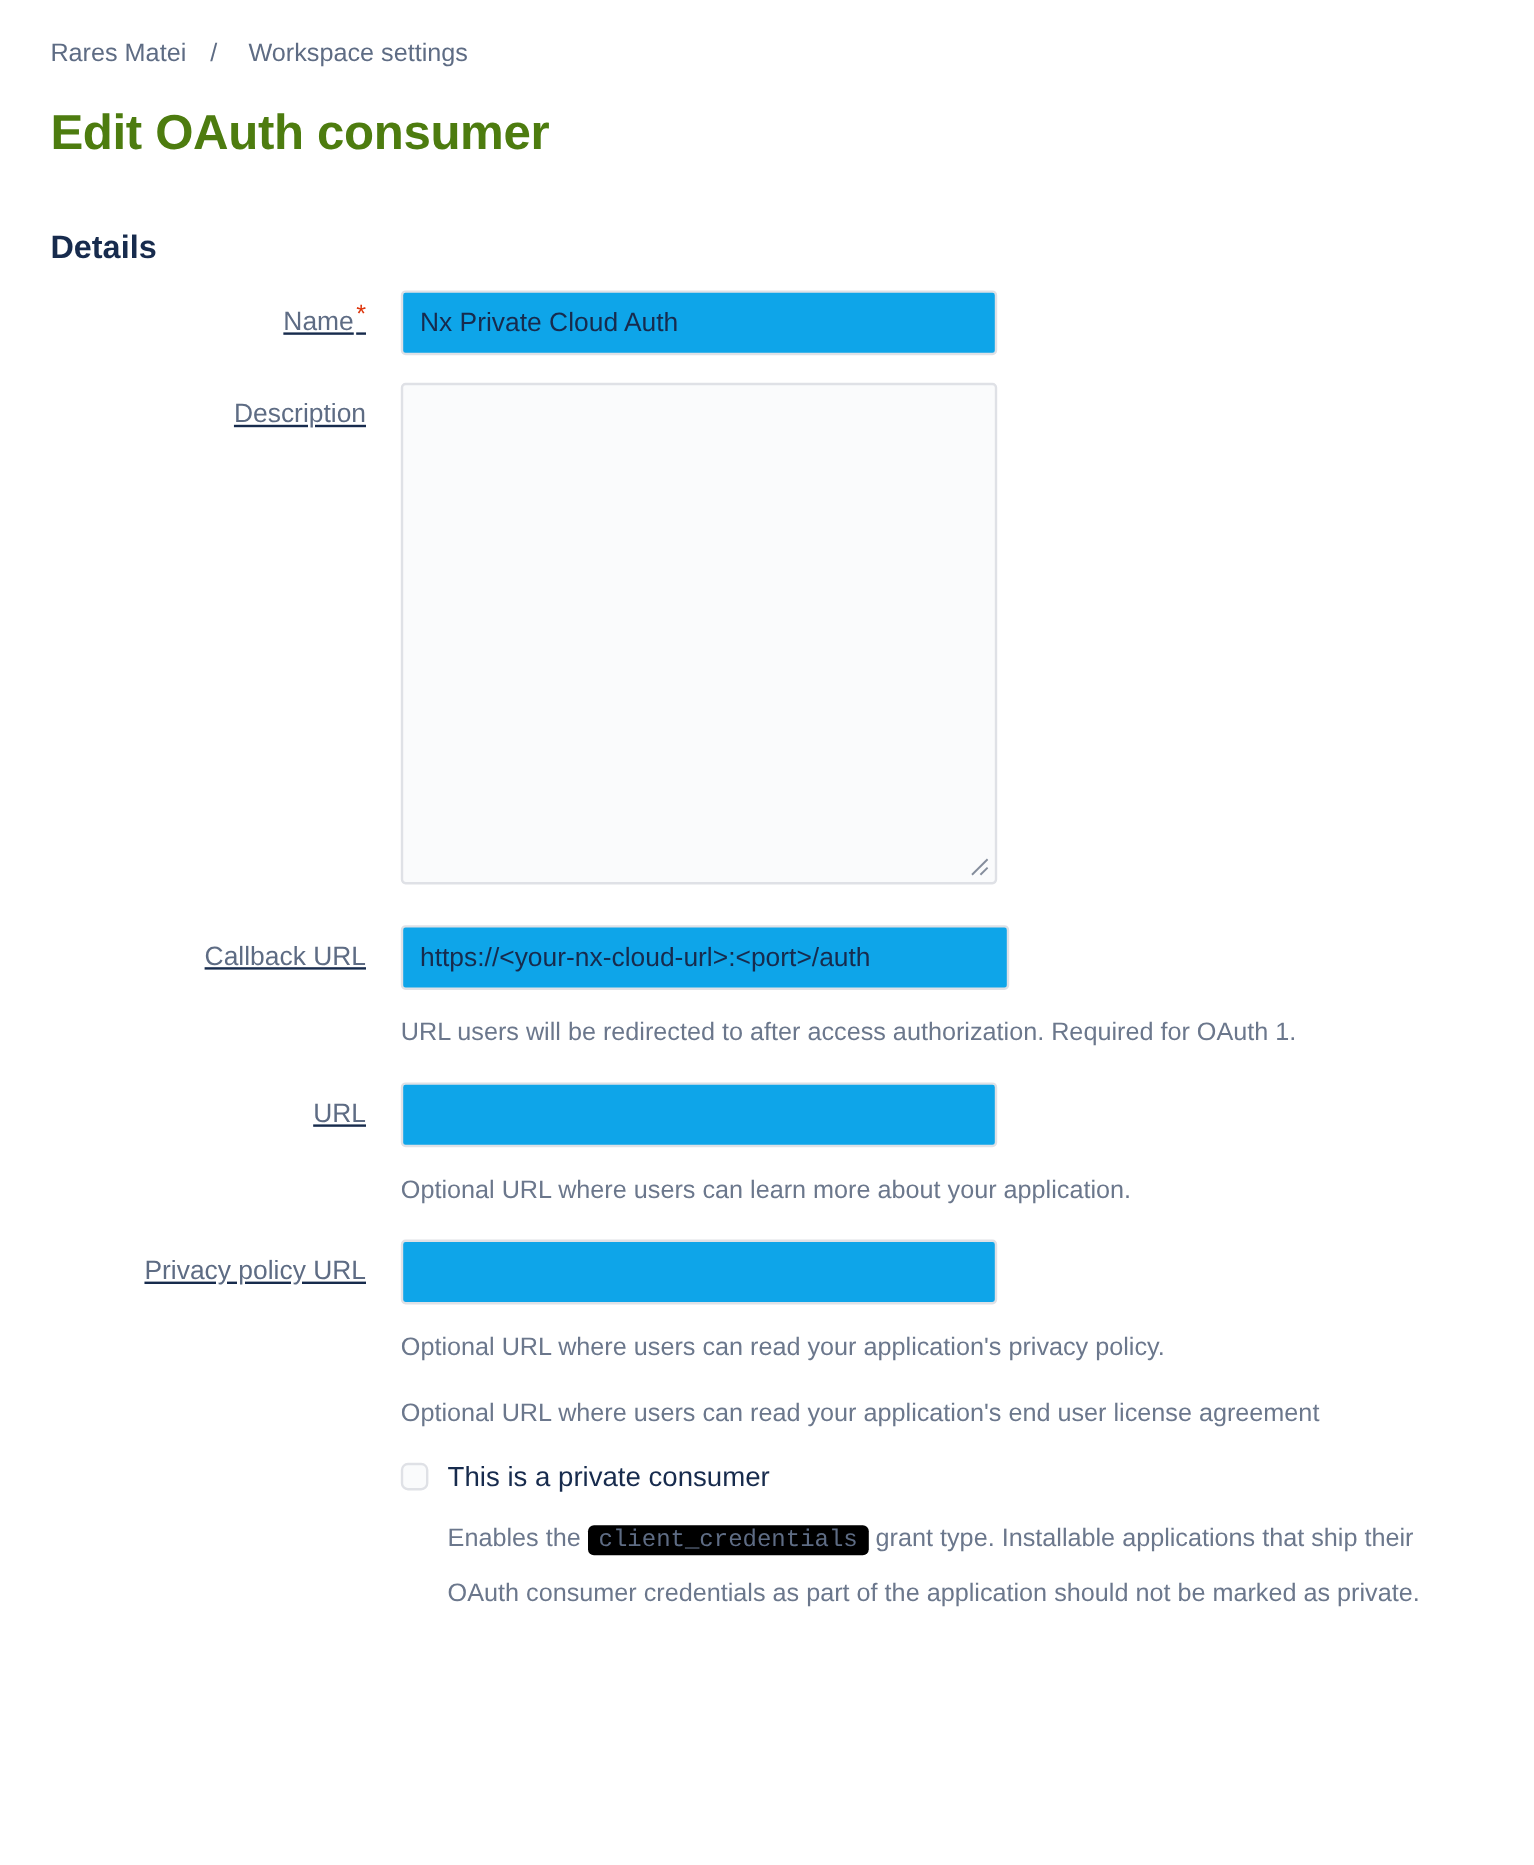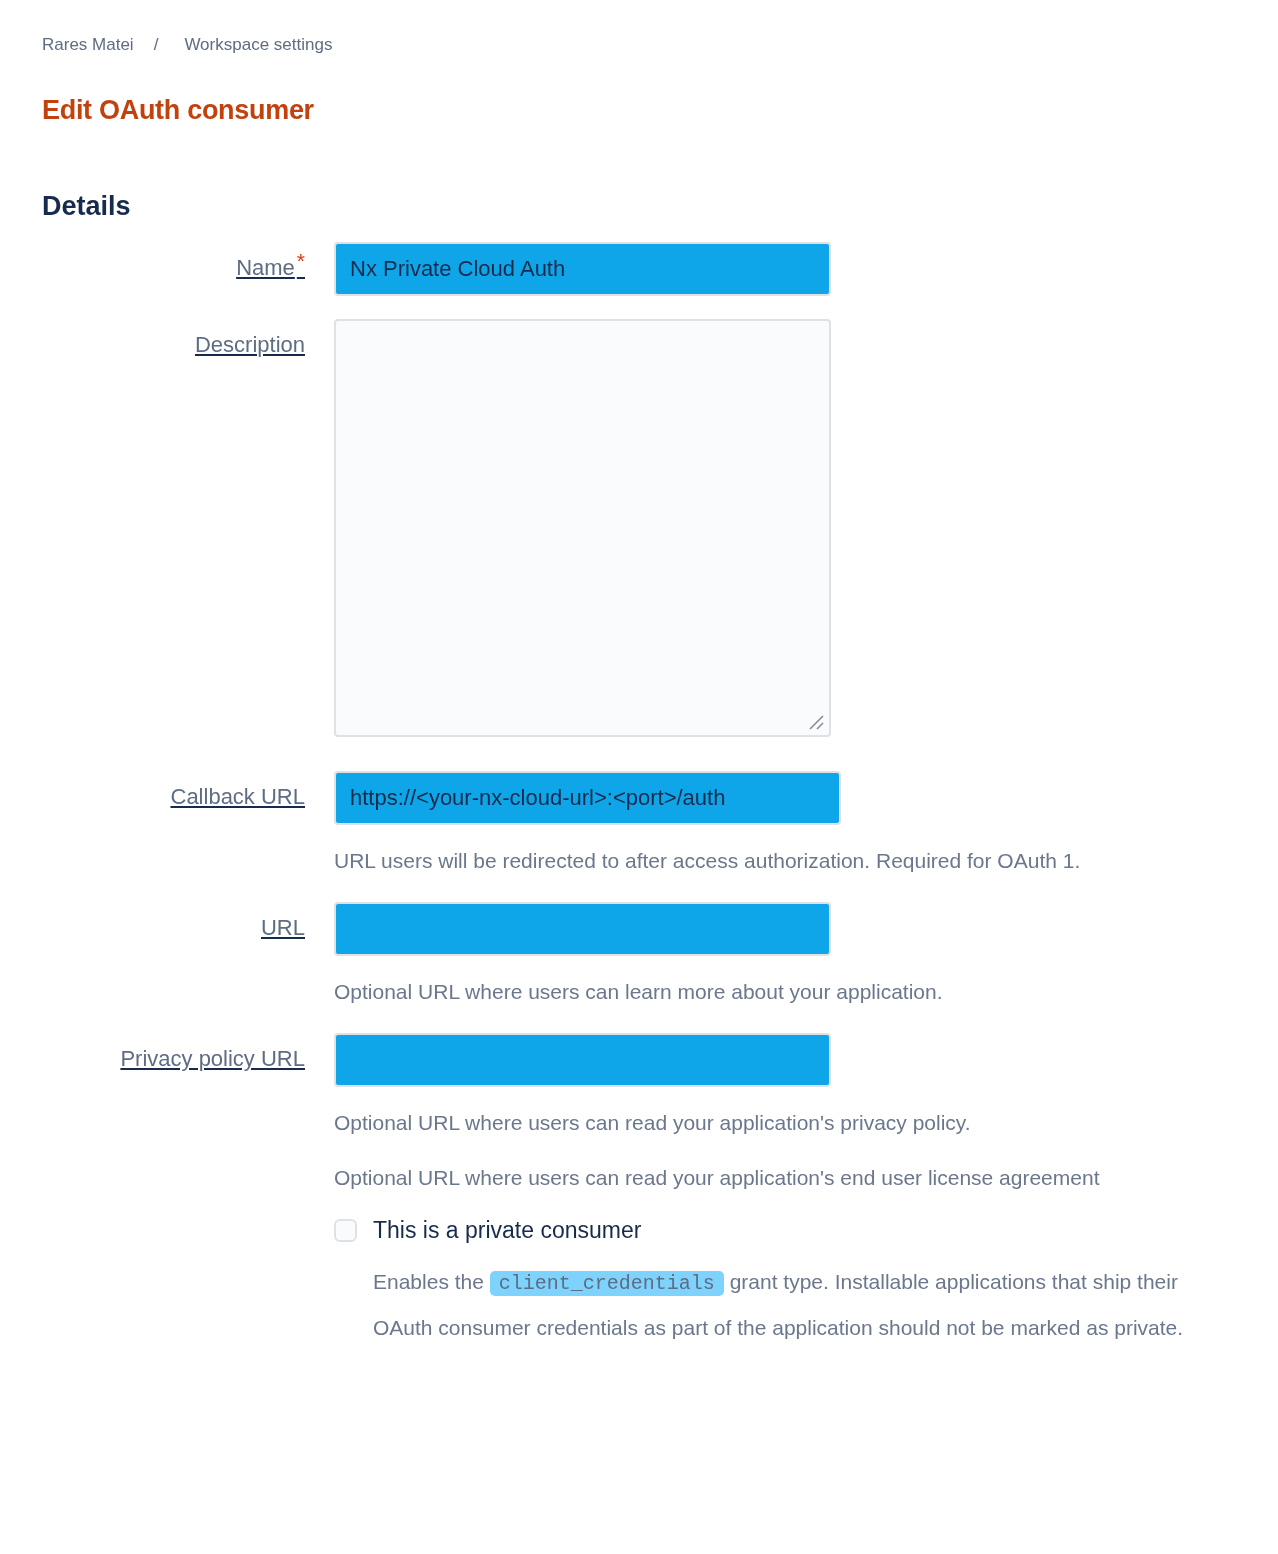--- a/index.html
+++ b/index.html
@@ -6,31 +6,31 @@
   html, body { background: #ffffff; }
   body {
     width: 1278px;
     min-height: 1554px;
     font-family: "Liberation Sans", sans-serif;
     color: #172B4D;
   }
   .content { padding: 33px 40px 40px 42px; }
 
   
-  .breadcrumb { font-size: 17px; line-height: 24px; color: #5E6C84; }
+  .breadcrumb { font-size: 21px; line-height: 24px; color: #5E6C84; }
   .breadcrumb a { color: #5E6C84; text-decoration: none; cursor: pointer; }
   .breadcrumb .sep { margin: 0 26px 0 20px; color: #5E6C84; }
 
   
   h1.page-title {
     margin-top: 30px;
-    font-size: 27px;
+    font-size: 41px;
     line-height: 47px;
     font-weight: 700;
-    color: #c2410c;
+    color: #4d7c0f;
     letter-spacing: -0.3px;
   }
   h2.details-heading {
     margin-top: 57px;
     font-size: 27px;
     line-height: 31px;
     font-weight: 700;
     color: #172B4D;
   }
 
@@ -133,21 +133,21 @@
     margin: 16px 0 0 331px;
     width: 832px;
     font-size: 21px;
     line-height: 44px;
     color: #6B778C;
   }
   .code-chip {
     font-family: "Liberation Mono", monospace;
     font-size: 20px;
     color: #5E6C84;
-    background: #7dd3fc;
+    background: #000000;
     border-radius: 5px;
     padding: 1px 9px;
     white-space: nowrap;
   }
 </style>
 </head>
 <body>
 
 <div class="content">
 

